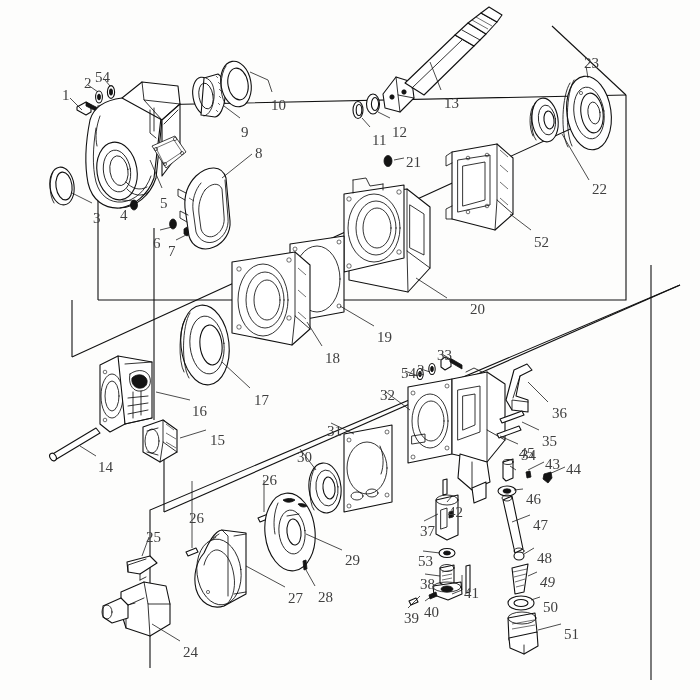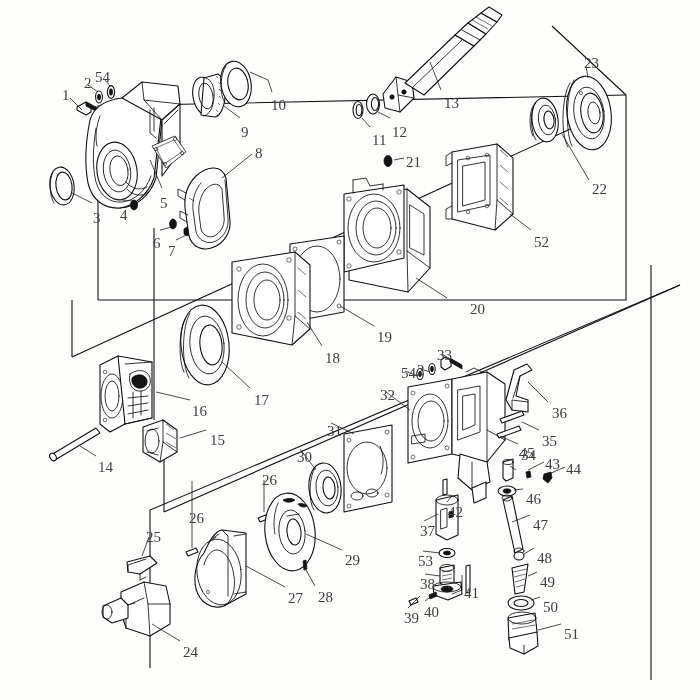--- a/index.html
+++ b/index.html
@@ -606,21 +606,21 @@
       <div class="lbl" style="left: 380px; top: 388px;">32</div>
       <div class="lbl" style="left: 552px; top: 406px;">36</div>
       <div class="lbl" style="left: 542px; top: 434px;">35</div>
       <div class="lbl" style="left: 521px; top: 448px;">34</div>
       <div class="lbl" style="left: 545px; top: 457px;">43</div>
       <div class="lbl" style="left: 566px; top: 462px;">44</div>
       <div class="lbl" style="left: 519px; top: 446px; font-style: italic;">45</div>
       <div class="lbl" style="left: 526px; top: 492px;">46</div>
       <div class="lbl" style="left: 533px; top: 518px; text-align: right;">47</div>
       <div class="lbl" style="left: 537px; top: 551px;">48</div>
-      <div class="lbl" style="left: 540px; top: 575px;">49</div>
+      <div class="lbl" style="left: 540px; top: 575px; font-style: italic;">49</div>
       <div class="lbl" style="left: 543px; top: 600px;">50</div>
       <div class="lbl" style="left: 564px; top: 627px;">51</div>
       <div class="lbl" style="left: 448px; top: 505px;">42</div>
       <div class="lbl" style="left: 420px; top: 524px;">37</div>
       <div class="lbl" style="left: 418px; top: 554px;">53</div>
       <div class="lbl" style="left: 420px; top: 577px;">38</div>
       <div class="lbl" style="left: 464px; top: 578px; margin-top: 8px;">41</div>
       <div class="lbl" style="left: 404px; top: 611px;">39</div>
       <div class="lbl" style="left: 424px; top: 605px;">40</div>
       <div class="lbl" style="left: 327px; top: 424px;">31</div>

